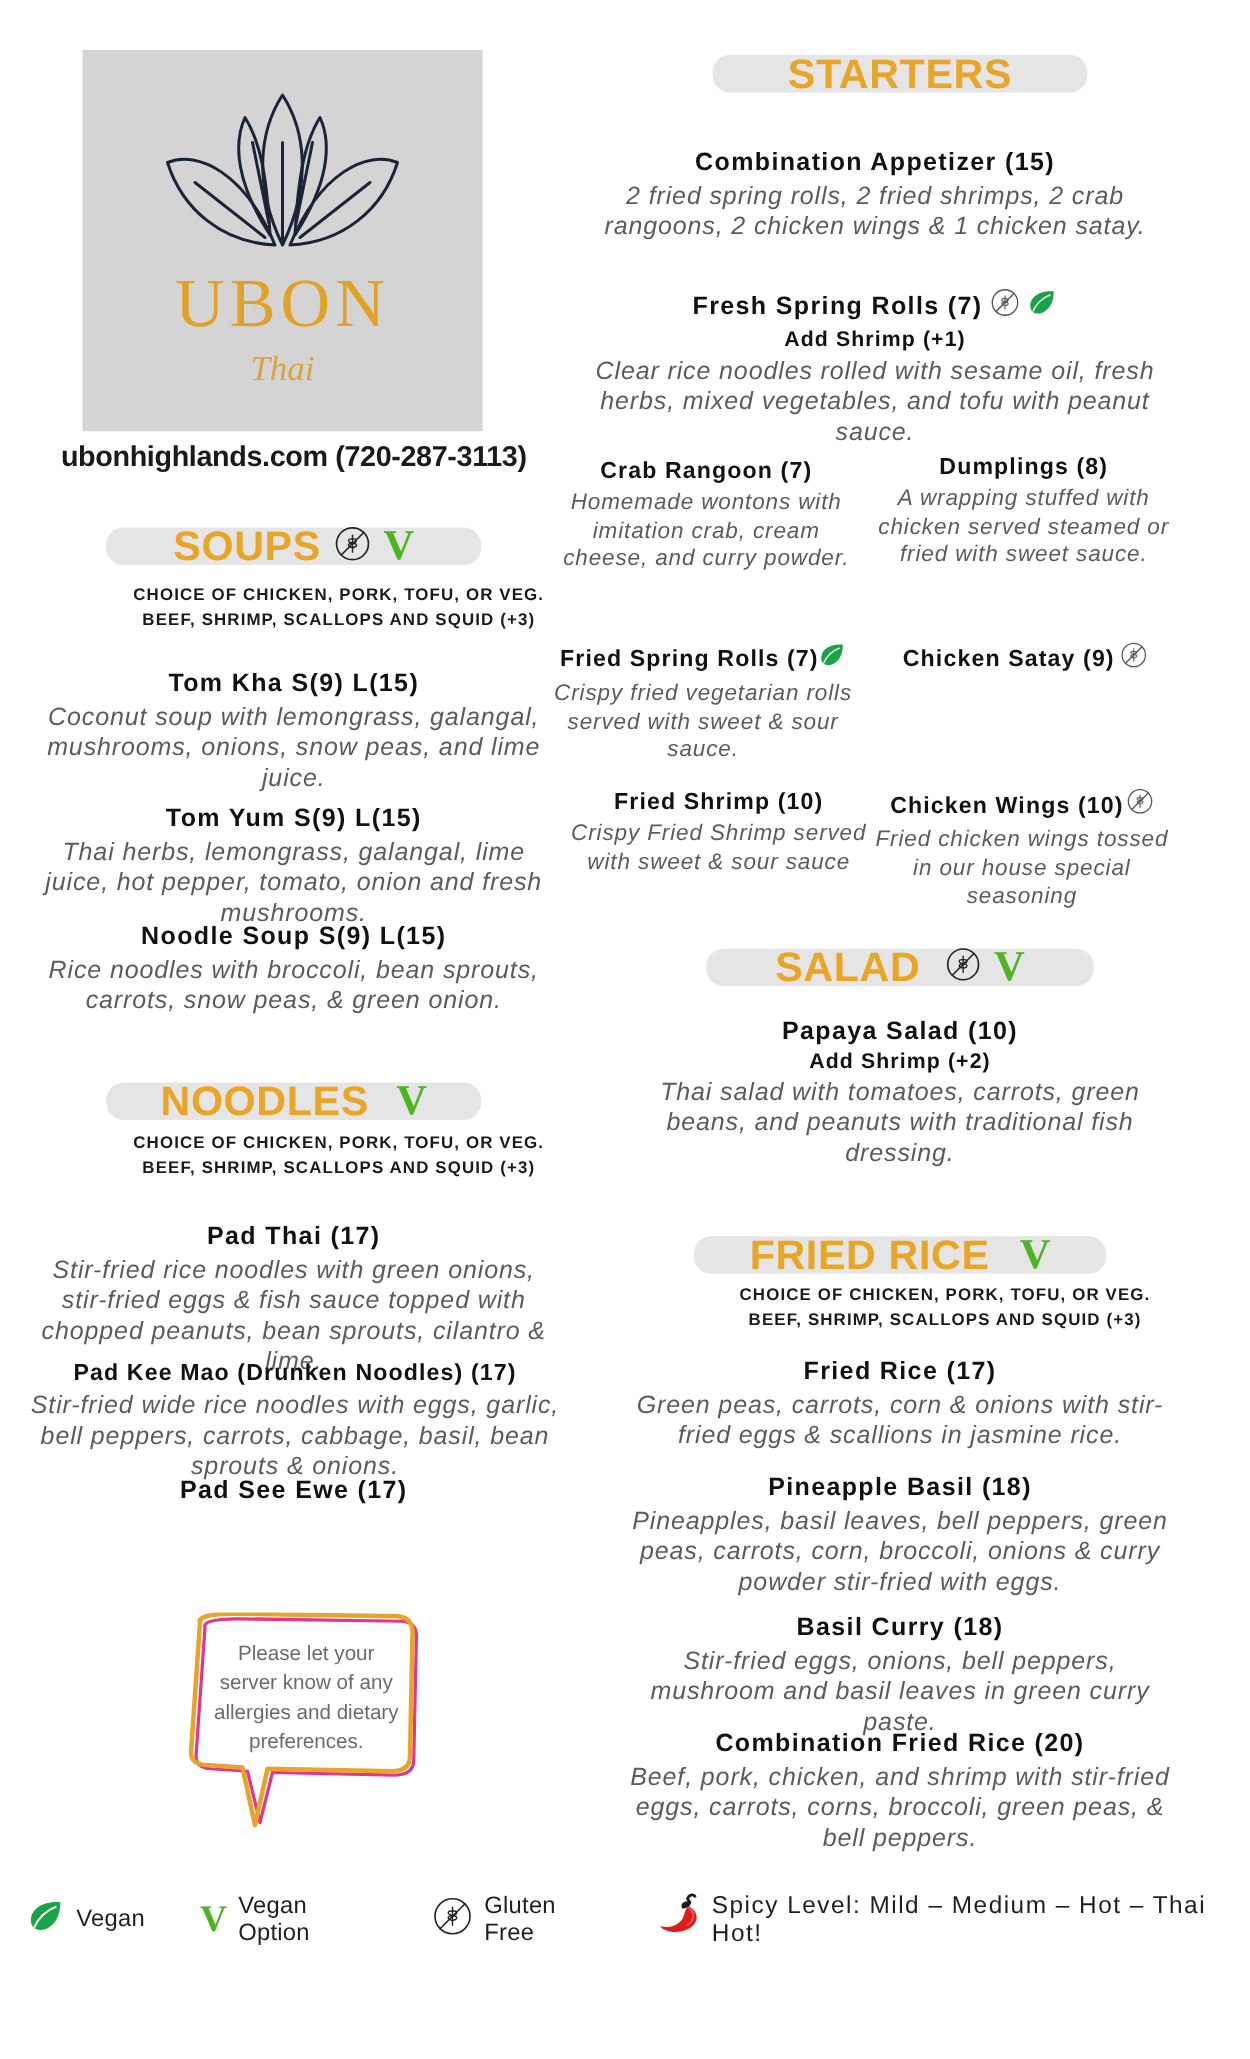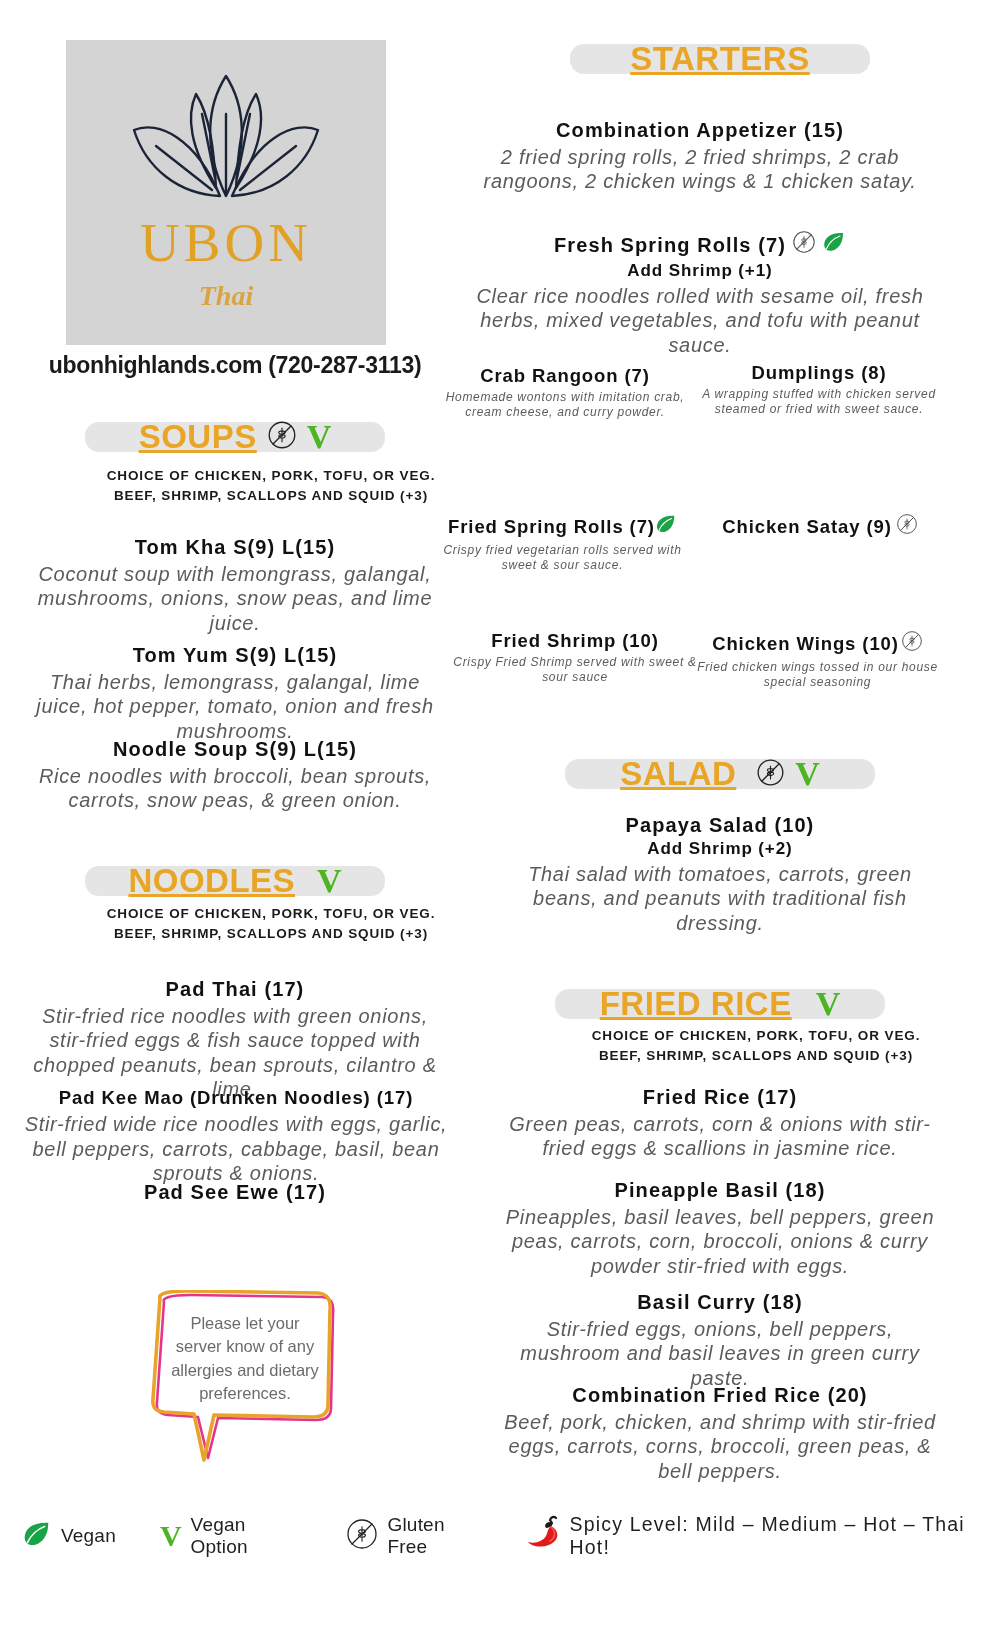--- a/index.html
+++ b/index.html
@@ -20,37 +20,37 @@
   }
   .logo-mark{position:absolute;left:50%;top:28px;transform:translateX(-50%);}
   .logo-word{
     position:absolute;left:0;right:0;top:175px;text-align:center;
     font-family:"Liberation Serif", serif;
     font-size:55px;letter-spacing:4px;color:#e0a124;line-height:1;
   }
   .logo-sub{
     position:absolute;left:0;right:0;top:240px;text-align:center;
     font-family:"Liberation Serif", serif;font-style:italic;
-    font-size:28px;color:#d9a441;font-weight:bold;
+    font-size:28px;color:#d9a441;
   }
   .site-line{
     position:absolute;left:0;top:352px;width:470px;text-align:center;
     font-size:23px;font-weight:bold;color:#1a1a1a;letter-spacing:-0.3px;
   }
 
   
   .sec{position:relative;text-align:center;}
   .brush{
     position:absolute;left:50%;top:50%;transform:translate(-50%,-50%);
     height:30px;border-radius:14px;background:#e4e4e4;
     opacity:.95;z-index:0;
   }
   .sec-inner{position:relative;z-index:1;display:inline-flex;align-items:center;justify-content:center;gap:10px;}
   .sec-title{
-    font-size:33px;font-weight:bold;color:#e8a526;letter-spacing:0.5px;text-decoration:underline;
+    font-size:33px;font-weight:bold;color:#e8a526;letter-spacing:0.5px;
   }
   .vopt{
     font-family:"Liberation Serif", serif;font-weight:bold;font-size:34px;
     color:#4db422;line-height:1;
   }
 
   
   .choice{
     text-align:center;font-size:13.5px;font-weight:bold;letter-spacing:0.9px;
     line-height:1.45;color:#1a1a1a;margin-left:36px;
@@ -64,21 +64,21 @@
     display:flex;align-items:center;justify-content:center;gap:6px;flex-wrap:wrap;
   }
   .item-name.sm{font-size:18.5px;letter-spacing:0.9px;}
   .item-sub{
     font-size:17px;font-weight:bold;color:#111;letter-spacing:0.9px;margin-top:2px;
   }
   .item-desc{
     font-size:20px;font-style:italic;color:#5b5b5b;letter-spacing:0.7px;
     line-height:1.22;margin-top:3px;
   }
-  .item-desc.sm{font-size:12px;line-height:1.25;}
+  .item-desc.sm{font-size:18px;line-height:1.25;}
 
   
   .gf{display:inline-block;vertical-align:middle;}
   .leaf{display:inline-block;vertical-align:middle;}
   .chili{display:inline-block;vertical-align:middle;}
 
   
   .bubble-wrap{position:absolute;left:150px;top:1290px;width:190px;height:175px;}
   .bubble-text{
     position:absolute;left:18px;top:22px;width:154px;text-align:center;

